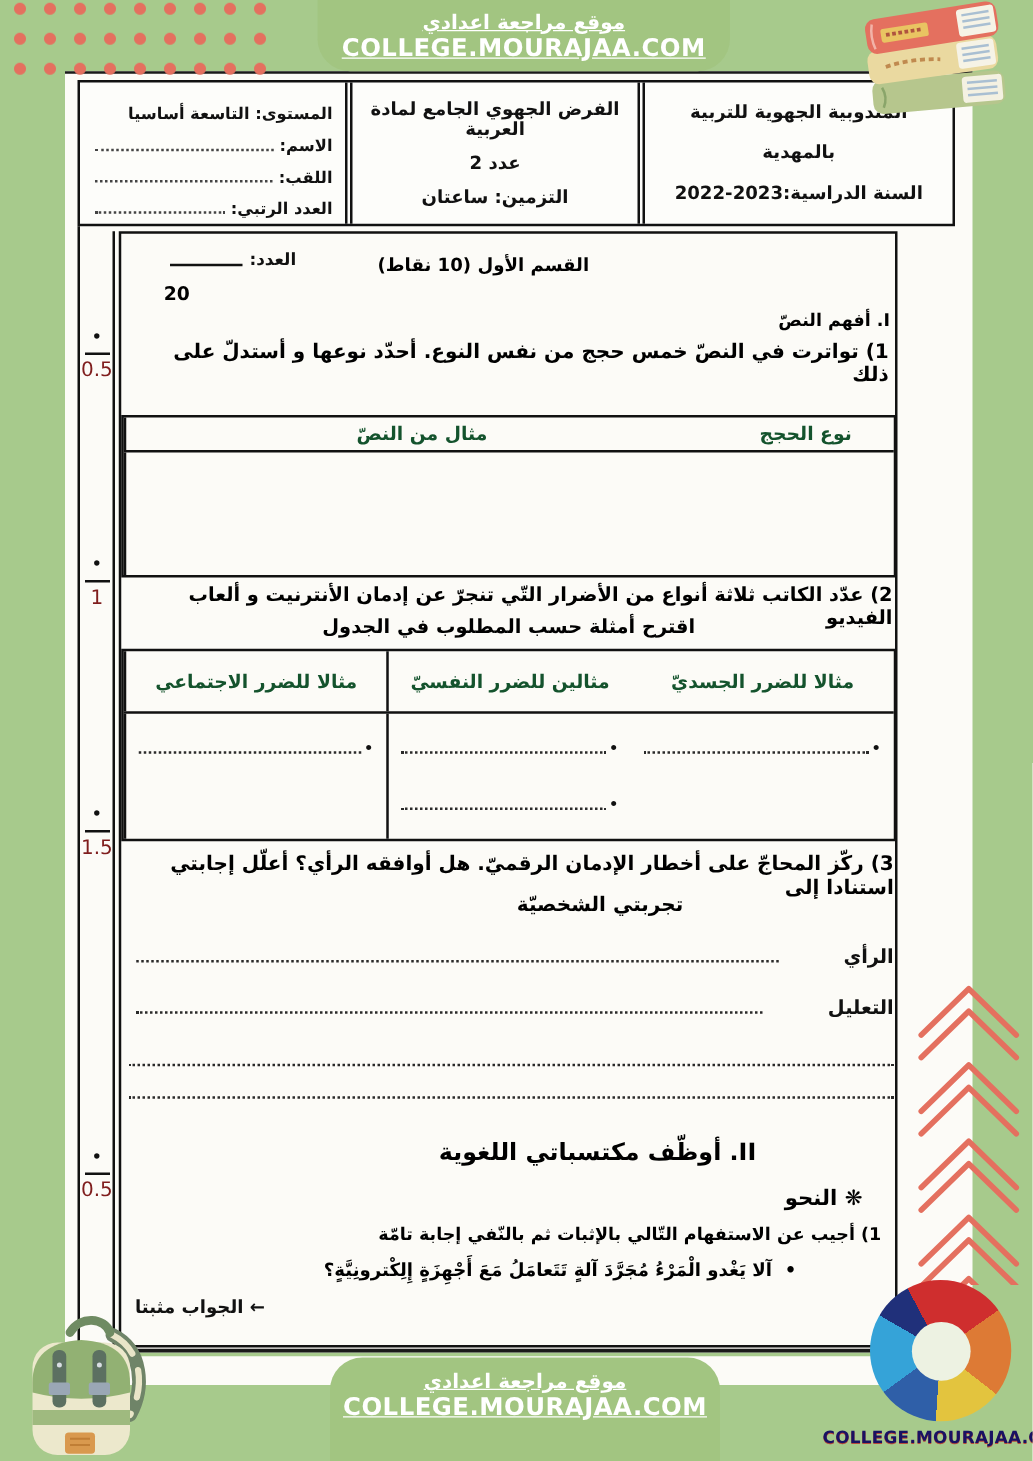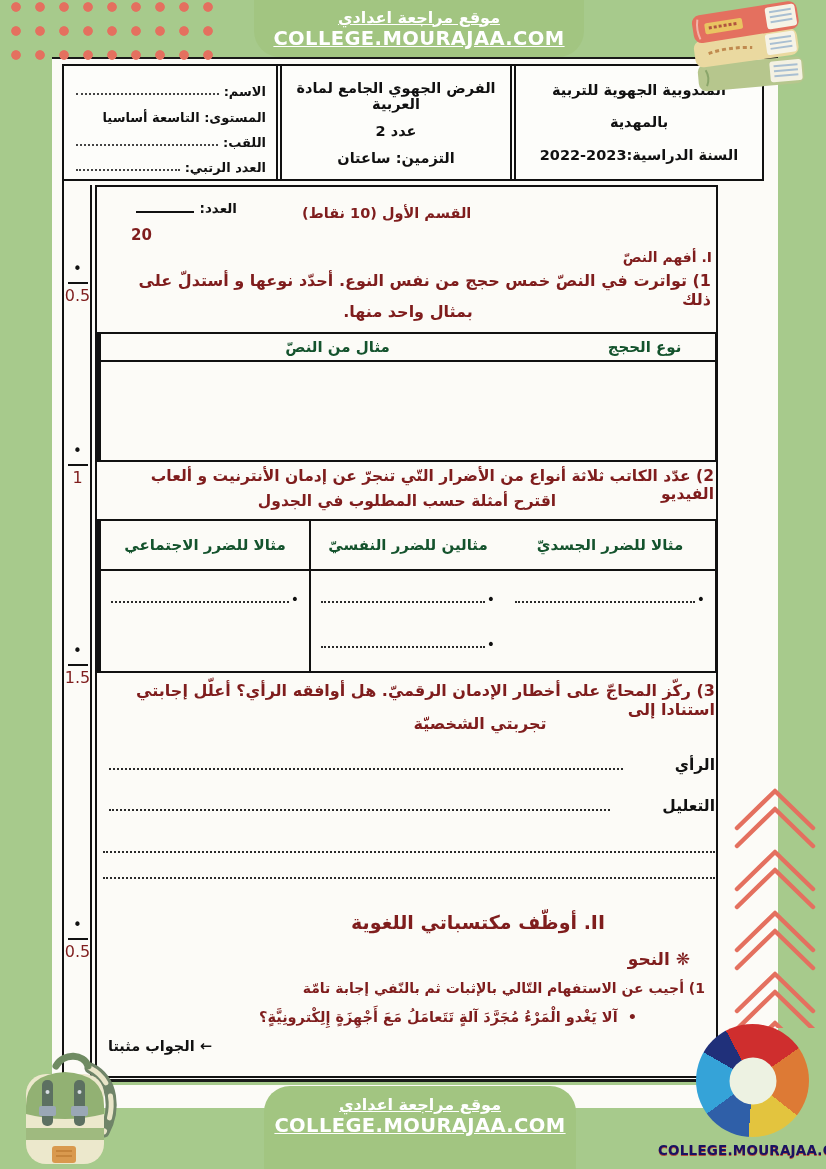--- a/index.html
+++ b/index.html
@@ -37,21 +37,21 @@
   .margin-strip { left:62px; top:181px; width:33px; height:899px; border-left:2.5px solid #111; border-bottom:2.5px solid #111; z-index:2; }
   .dbl-line { left:90px; top:185px; width:0; height:895px; border-left:2px solid #111; z-index:2; }
   .main-box { left:95px; top:185px; width:623px; height:893px; border:2.5px solid #111; z-index:2; }
 
   
   .mark { left:62px; width:31px; display:flex; flex-direction:column; align-items:center; z-index:3; }
   .mark-dot { font-size:15px; line-height:10px; color:#111; }
   .mark-dash { width:20px; border-top:2.6px solid #111; margin-top:8px; }
   .mark-num { font-weight:normal; font-size:16px; color:#7f1d1d; margin-top:2px; }
 
-  .txt { color:#7f1d1d; z-index:3; }
+  .txt { color:#000000; z-index:3; }
   .dotline { border-top:2.4px dotted #2a2a2a; z-index:3; }
   .leader { display:flex; align-items:flex-end; direction:rtl; z-index:3;gap:48px; }
   .leader .lbl { font-weight:bold; font-size:15.5px; color:#111; }
   .leader .dots { flex:1; border-bottom:2.4px dotted #2a2a2a; margin:0 4px 4px 6px; }
 
   
   .tbl { border:2.3px solid #111; direction:rtl; display:flex; flex-direction:column; z-index:3; background:transparent; }
   .tbl .thead { display:flex; border-bottom:2.3px solid #111; }
   .tbl .tbody { display:flex; flex:1; }
   .tbl .th { display:flex; align-items:center; justify-content:center; font-weight:bold; font-size:15px; color:#14532d; }
@@ -107,25 +107,25 @@
       <path d="M86 16 h22 M86 21 h22 M86 26 h22" stroke="#a9bfd2" stroke-width="2" fill="none"></path>
       <rect x="20" y="17" width="38" height="11" rx="2" fill="#e9c462"></rect>
       <path d="M24 22 h30" stroke="#b0543f" stroke-width="3" stroke-dasharray="3 2" fill="none"></path>
       <path d="M14 12 q-3 10 0 20" stroke="#f2b3a8" stroke-width="2" fill="none"></path>
     </g>
   </svg>
 
   <div class="abs hdr">
     <div class="cell-student">
       <div class="row">
+          <span>المستوى: التاسعة أساسيا</span>
+        </div>
+      <div class="row">
           <span>الاسم:</span>
           <span class="h-dots"></span>
-        </div>
-      <div class="row">
-          <span>المستوى: التاسعة أساسيا</span>
         </div>
       <div class="row">
           <span>اللقب:</span>
           <span class="h-dots"></span>
         </div>
       <div class="row">
           <span>العدد الرتبي:</span>
           <span class="h-dots"></span>
         </div>
     </div>
@@ -170,21 +170,20 @@
 
   <div class="abs txt rtl b" style="left:302px; top:205px; width:310px; text-align:left; font-size:14.5px;">القسم الأول (10 نقاط)</div>
   <div class="abs grade-row" style="left:112px; top:200px; width:125px;">
     <span class="lbl">العدد:</span>
     <span class="bar"></span>
   </div>
   <div class="abs txt b" style="left:131px; top:226px; font-size:15px;">20</div>
 
   <div class="abs txt rtl b" style="left:560px; top:249px; width:152px; font-size:14px;">I. أفهم النصّ</div>
   <div class="abs txt rtl b" style="left:105px; top:271px; width:606px; font-size:16px;">1) تواترت في النصّ خمس حجج من نفس النوع. أحدّد نوعها و أستدلّ على ذلك</div>
-  <div class="abs txt rtl b" style="left:105px; top:302px; width:606px; text-align:center; font-size:16px;">بمثال واحد منها.</div>
 
   <div class="abs tbl" style="left:97px; top:332px; width:620px; height:130px;">
     <div class="thead" style="height:28px;">
       <div class="th" style="width:141px;">نوع الحجج</div>
       <div class="th bl" style="flex:1;">مثال من النصّ</div>
     </div>
     <div class="tbody">
       <div class="td" style="width:141px;"></div>
       <div class="td bl" style="flex:1;"></div>
     </div>

